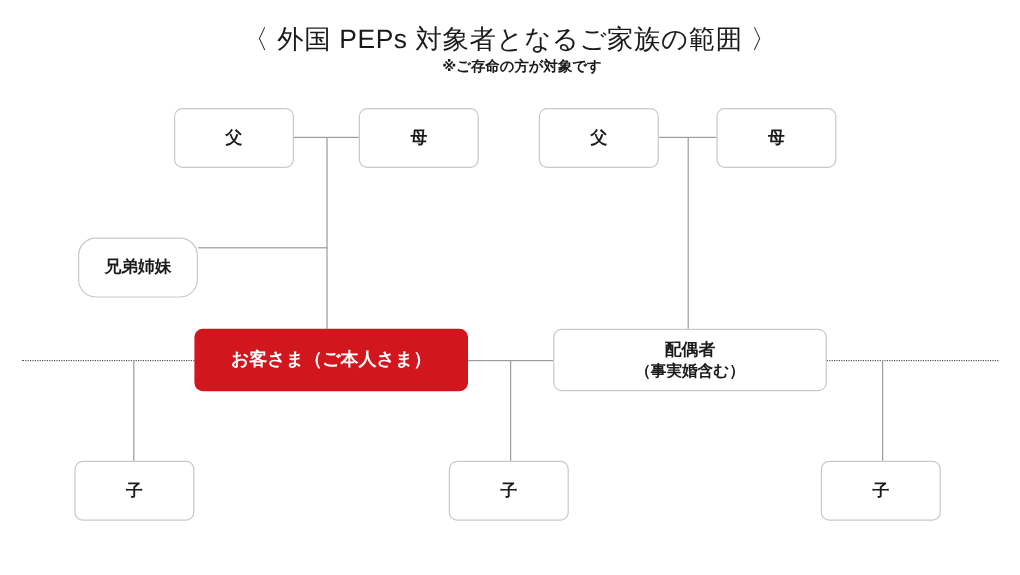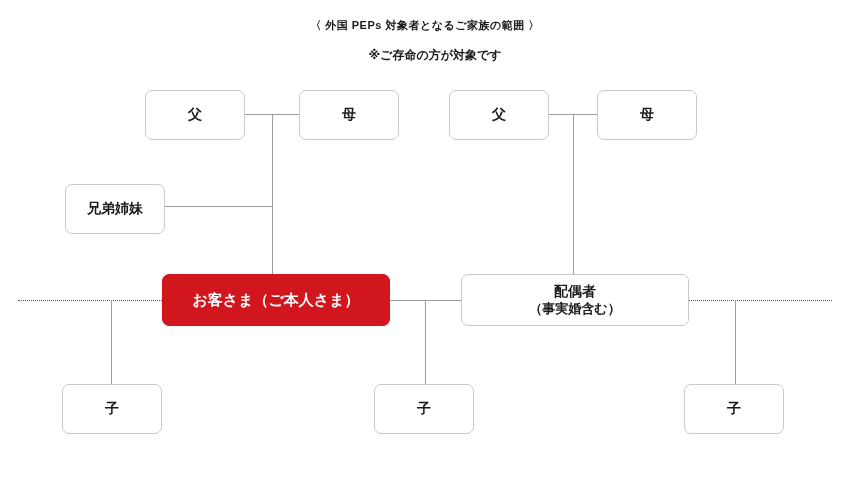--- a/index.html
+++ b/index.html
@@ -18,22 +18,22 @@
     height:479px;
     background:#ffffff;
     overflow:hidden;
   }
   .diagram-title{
     position:absolute;
     top:18px;
     left:0;
     width:100%;
     text-align:center;
-    font-size:11px;
-    font-weight:bold;
+    font-size:22px;
+    font-weight:normal;
     letter-spacing:0.5px;
   }
   .diagram-subtitle{
     position:absolute;
     top:47px;
     left:0;
     width:100%;
     text-align:center;
     font-size:12px;
     font-weight:bold;
@@ -110,21 +110,21 @@
   <div class="box" style="left:299px;top:90px;width:100px;height:50px;">
     <span>母</span>
   </div>
   <div class="box" style="left:449px;top:90px;width:100px;height:50px;">
     <span>父</span>
   </div>
   <div class="box" style="left:597px;top:90px;width:100px;height:50px;">
     <span>母</span>
   </div>
 
-  <div class="box" style="left:65px;top:184px;width:100px;height:50px;">
+  <div class="box" style="left:65px;top:198px;width:100px;height:50px;border-radius:15px;">
     <span>兄弟姉妹</span>
   </div>
 
   <div class="box highlight" style="left:162px;top:274px;width:228px;height:52px;">
     <span>お客さま（ご本人さま）</span>
   </div>
 
   <div class="box" style="left:461px;top:274px;width:228px;height:52px;">
     <span>配偶者</span>
     <span class="sublabel">（事実婚含む）</span>

